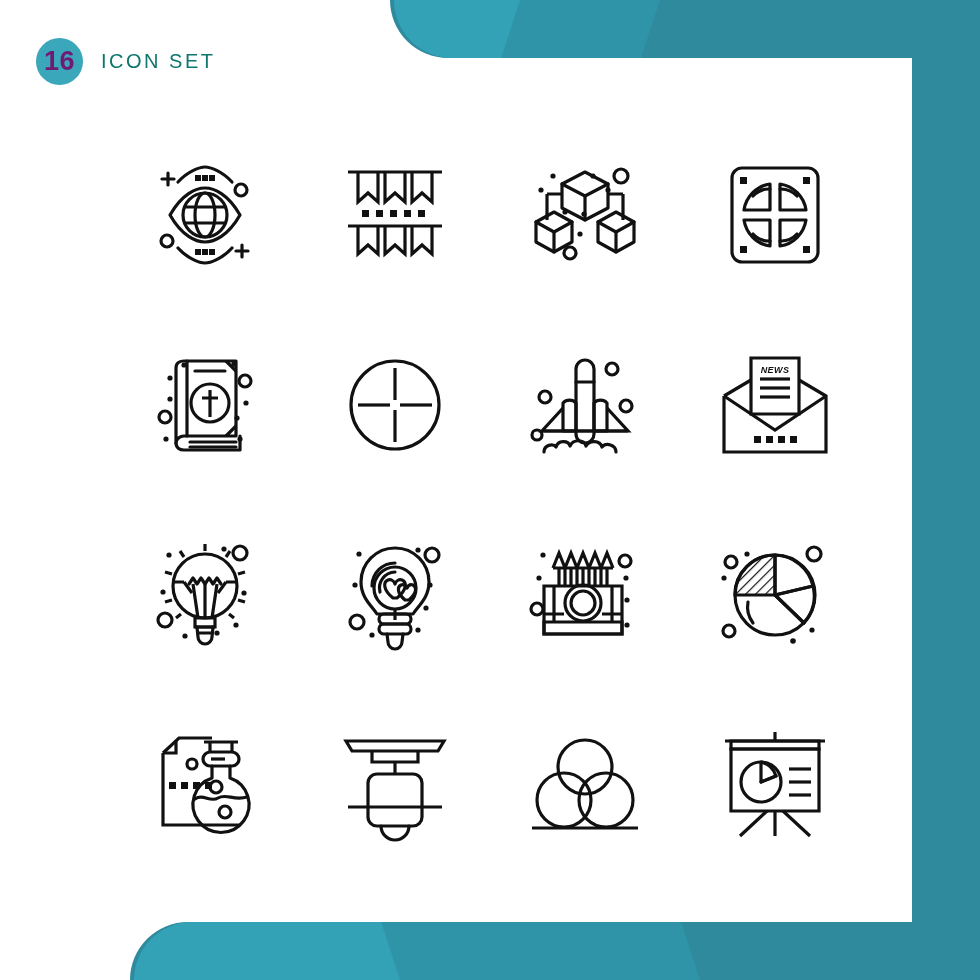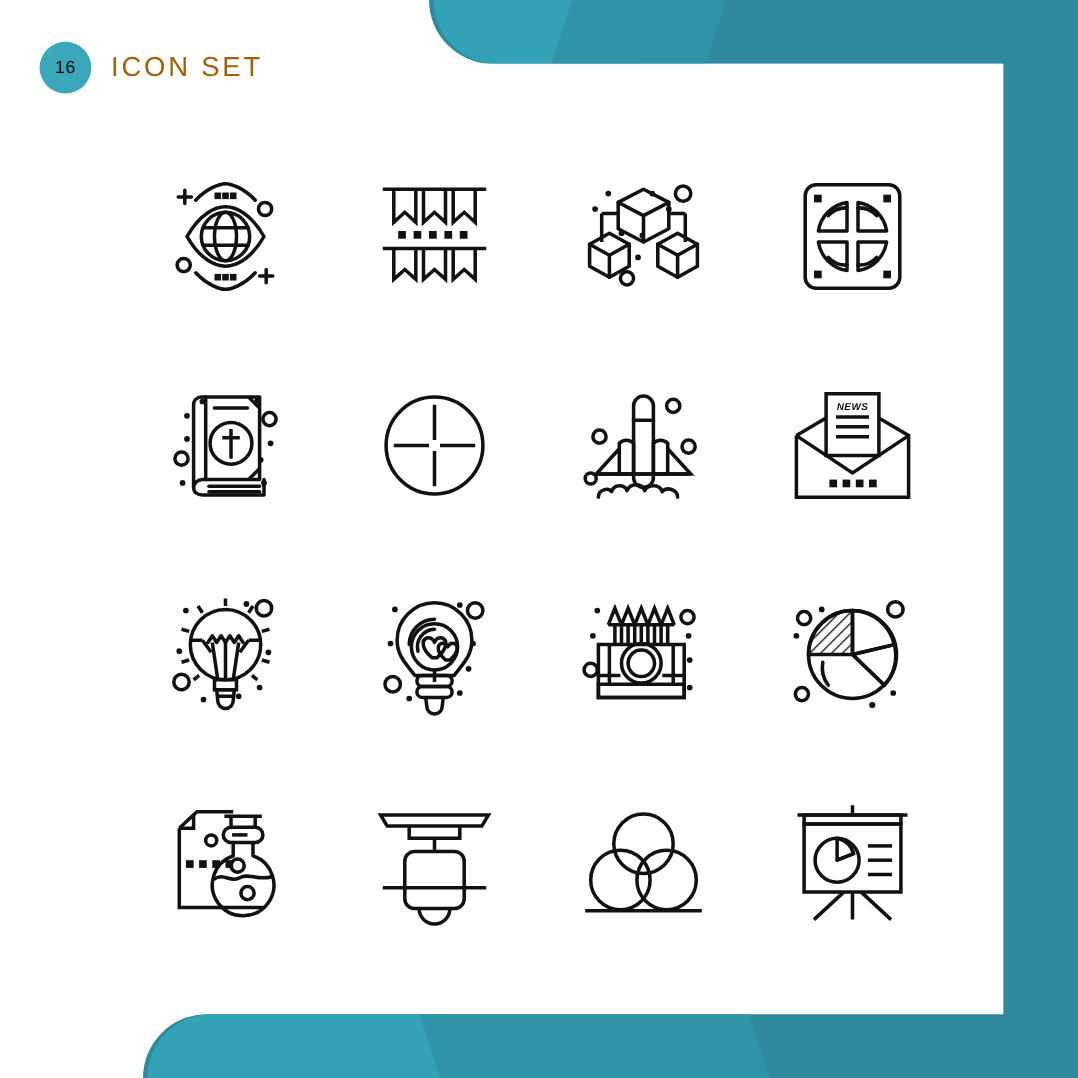--- a/index.html
+++ b/index.html
@@ -85,32 +85,32 @@
     left: 36px; top: 38px;
     display: flex;
     align-items: center;
     gap: 18px;
     z-index: 5;
   }
   .count-badge {
     width: 47px; height: 47px;
     border-radius: 50%;
     background: #3aa7bb;
-    color: #000000;
+    color: #701a75;
     display: flex;
     align-items: center;
     justify-content: center;
-    font-size: 16px;
-    font-weight: normal;
+    font-size: 27px;
+    font-weight: bold;
     letter-spacing: 0.5px;
   }
   .set-title {
-    font-size: 25px;
+    font-size: 20px;
     letter-spacing: 2.5px;
-    color: #a16207;
+    color: #0f766e;
     text-transform: uppercase;
     font-weight: 400;
   }
 
   
   .grid {
     position: absolute;
     left: 110px; top: 120px;
     width: 760px;
     display: grid;

